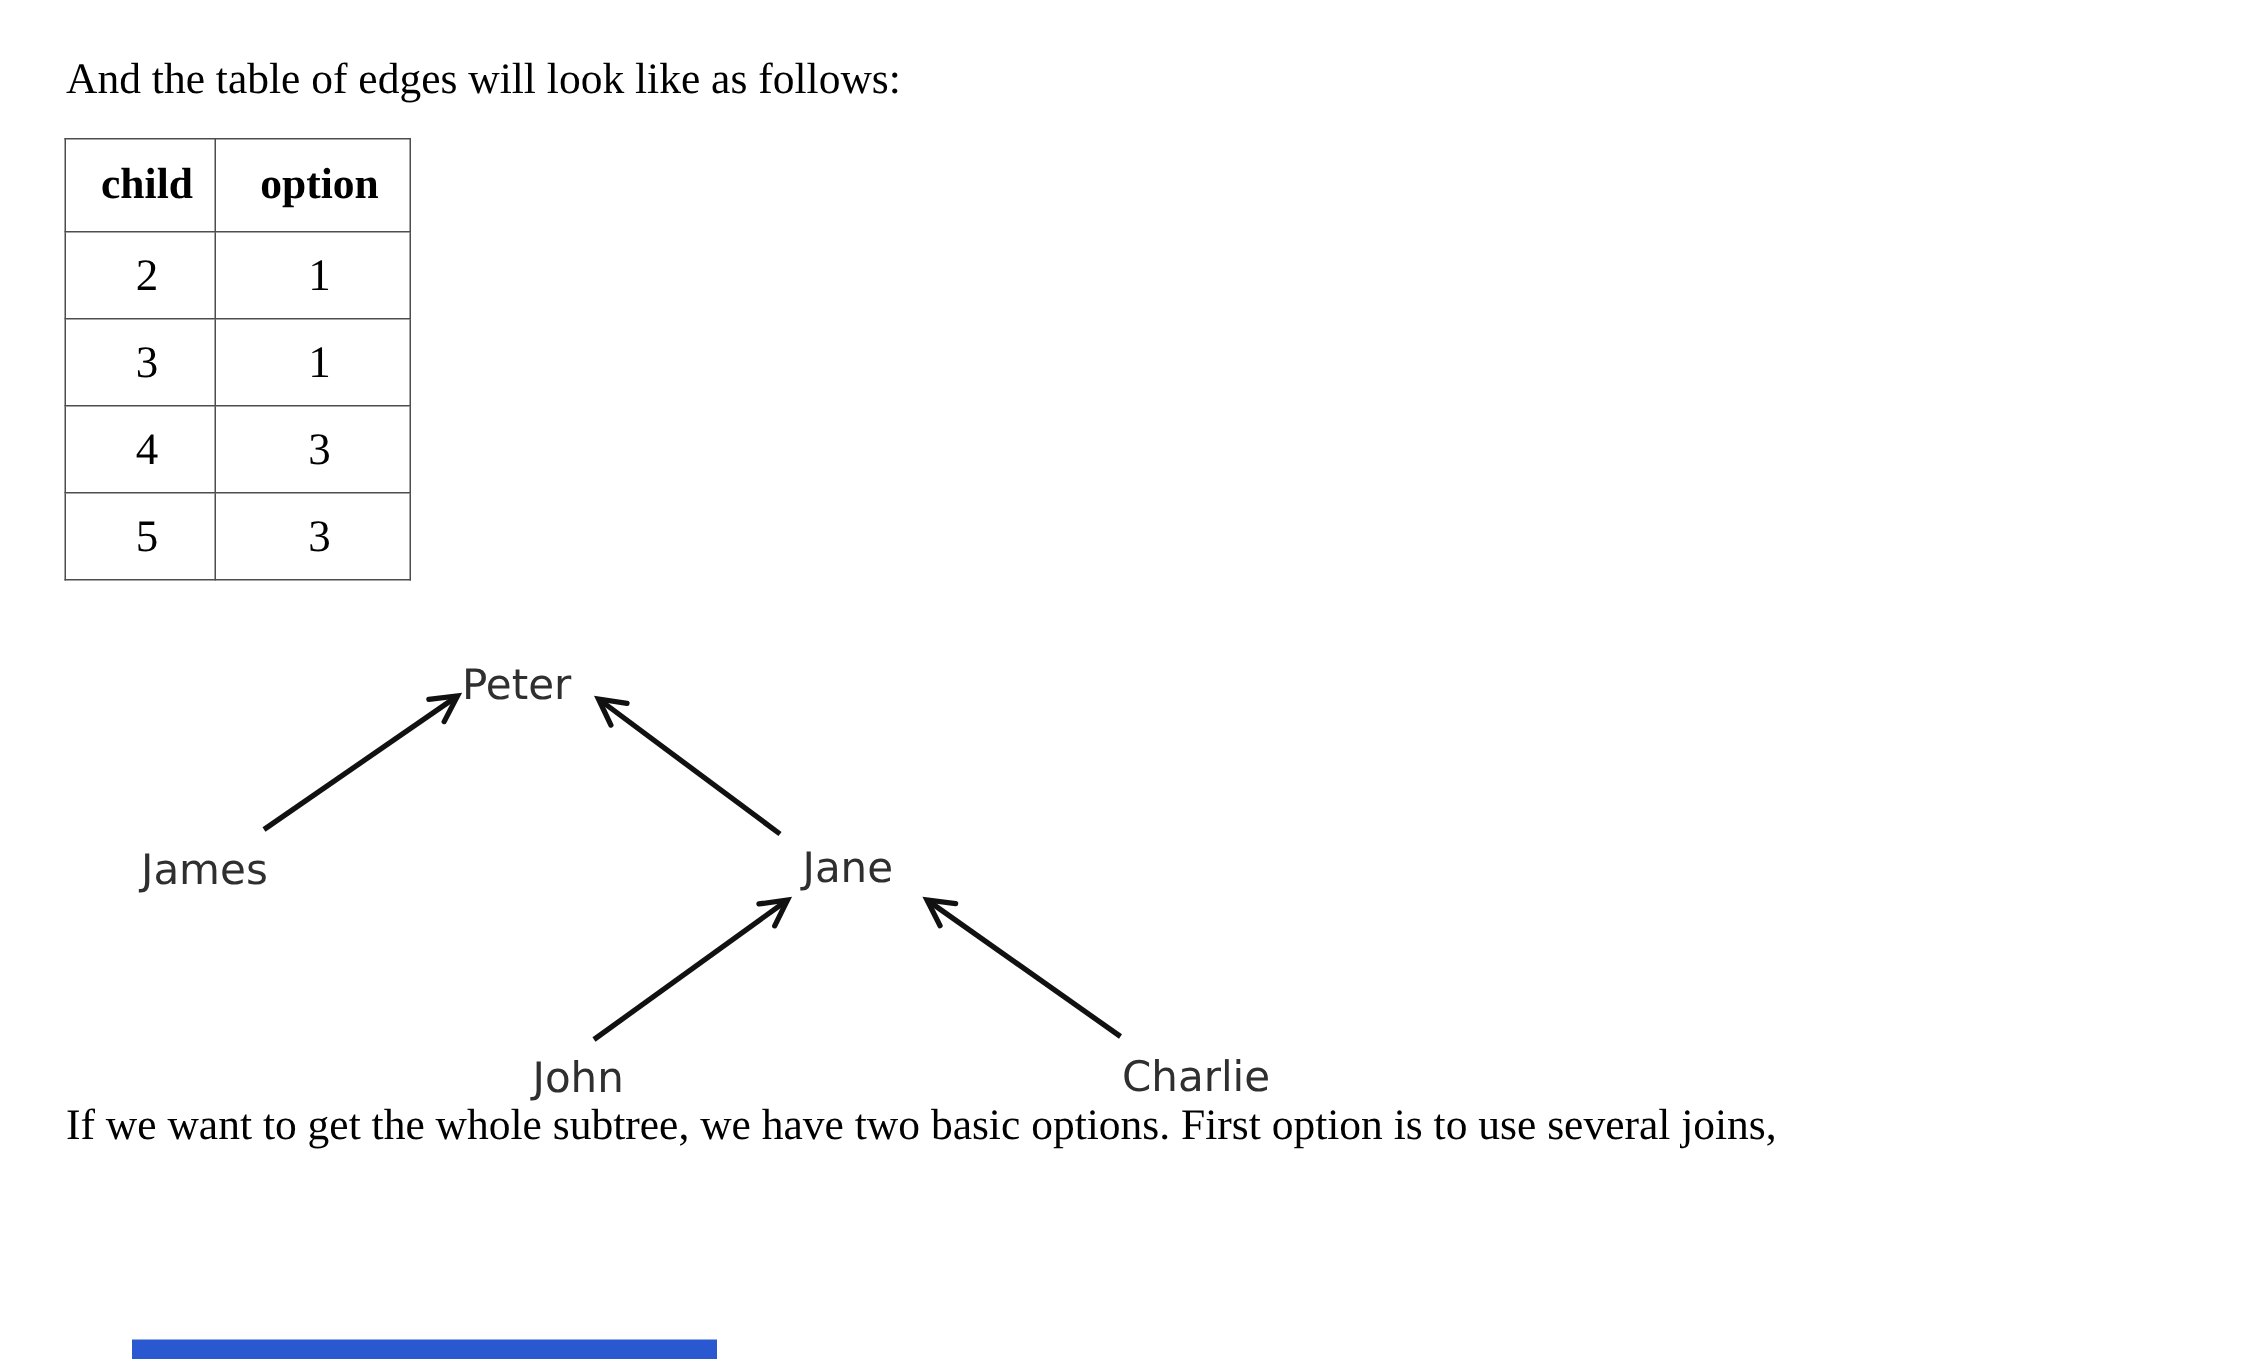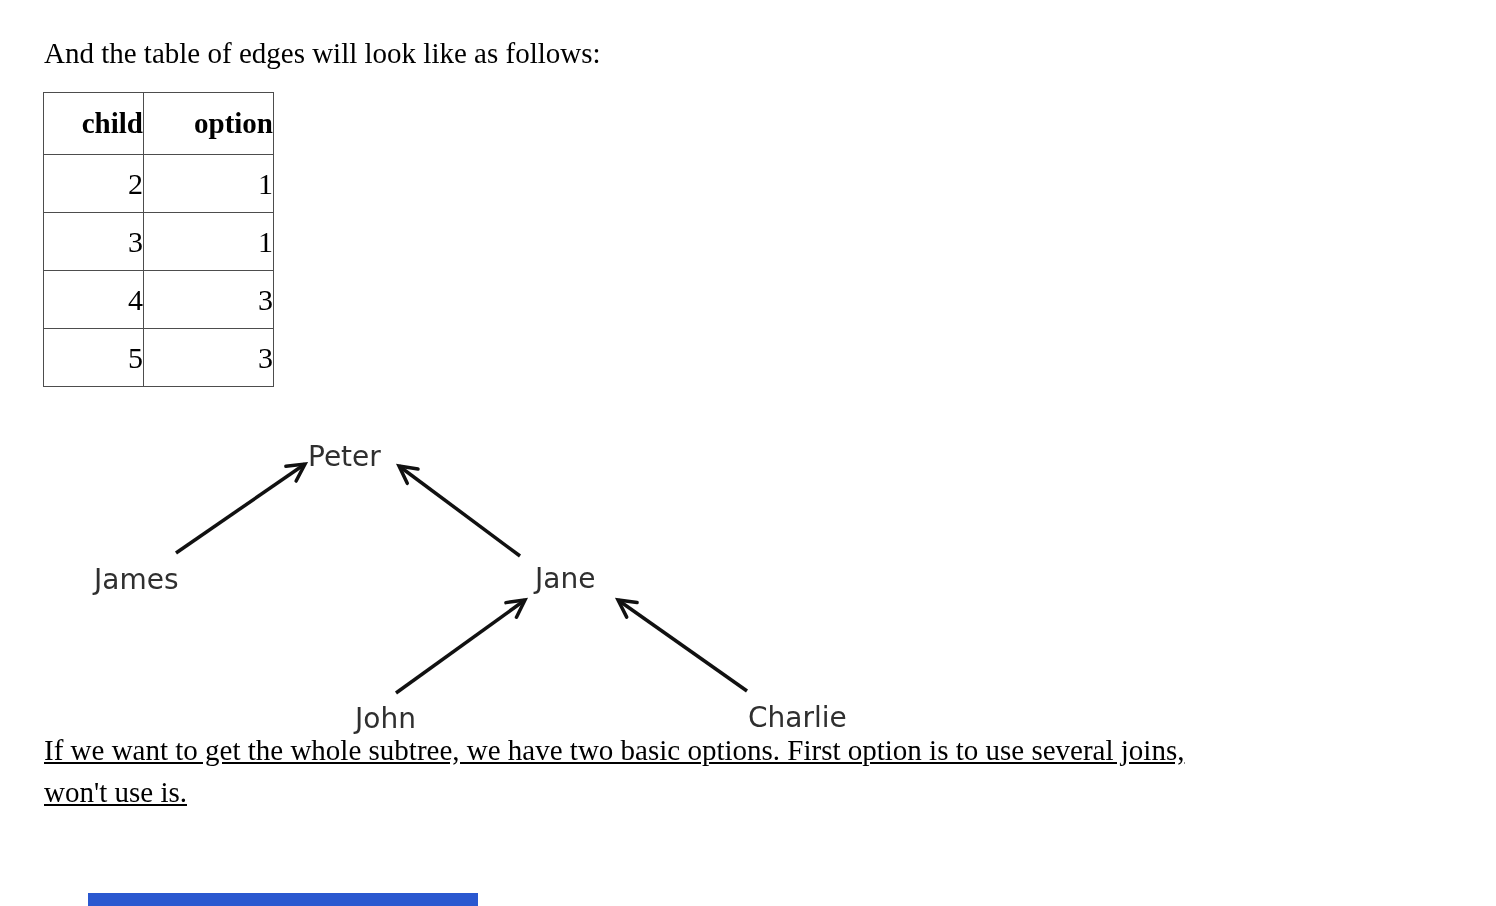--- a/index.html
+++ b/index.html
@@ -25,21 +25,21 @@
 
   table.edges {
     position: absolute;
     left: 43px;
     top: 92px;
     border-collapse: collapse;
     table-layout: fixed;
   }
   table.edges th, table.edges td {
     border: 1px solid #4d4d4d;
-    text-align: right;
+    text-align: center;
     vertical-align: middle;
     padding: 0 0 0 9px;
     background: #ffffff;
   }
   table.edges th {
     width: 100px;
     height: 62px;
     font-size: 29px;
     font-weight: bold;
   }
@@ -67,21 +67,21 @@
   }
 
   .paragraph {
     position: absolute;
     left: 44px;
     top: 729px;
     width: 1440px;
     font-size: 29px;
     line-height: 42px;
   }
-  .paragraph .pline { white-space: nowrap; text-decoration: underline; }
+  .paragraph .pline { white-space: nowrap; }
 
   .accent-bar {
     position: absolute;
     left: 88px;
     top: 893px;
     width: 390px;
     height: 13px;
   }
 </style>
 </head>
@@ -132,18 +132,17 @@
 
     <text x="308" y="466">Peter</text>
     <text x="94" y="589">James</text>
     <text x="535" y="588">Jane</text>
     <text x="355" y="728">John</text>
     <text x="748" y="727">Charlie</text>
   </svg>
 
   <div class="paragraph">
     <div class="pline">If we want to get the whole subtree, we have two basic options. First option is to use several joins,</div>
-    <div class="pline">won't use is.</div>
   </div>
 
   <div class="accent-bar" style="background: rgb(42, 88, 208);"></div>
 
 </div>
 
 </body></html>

